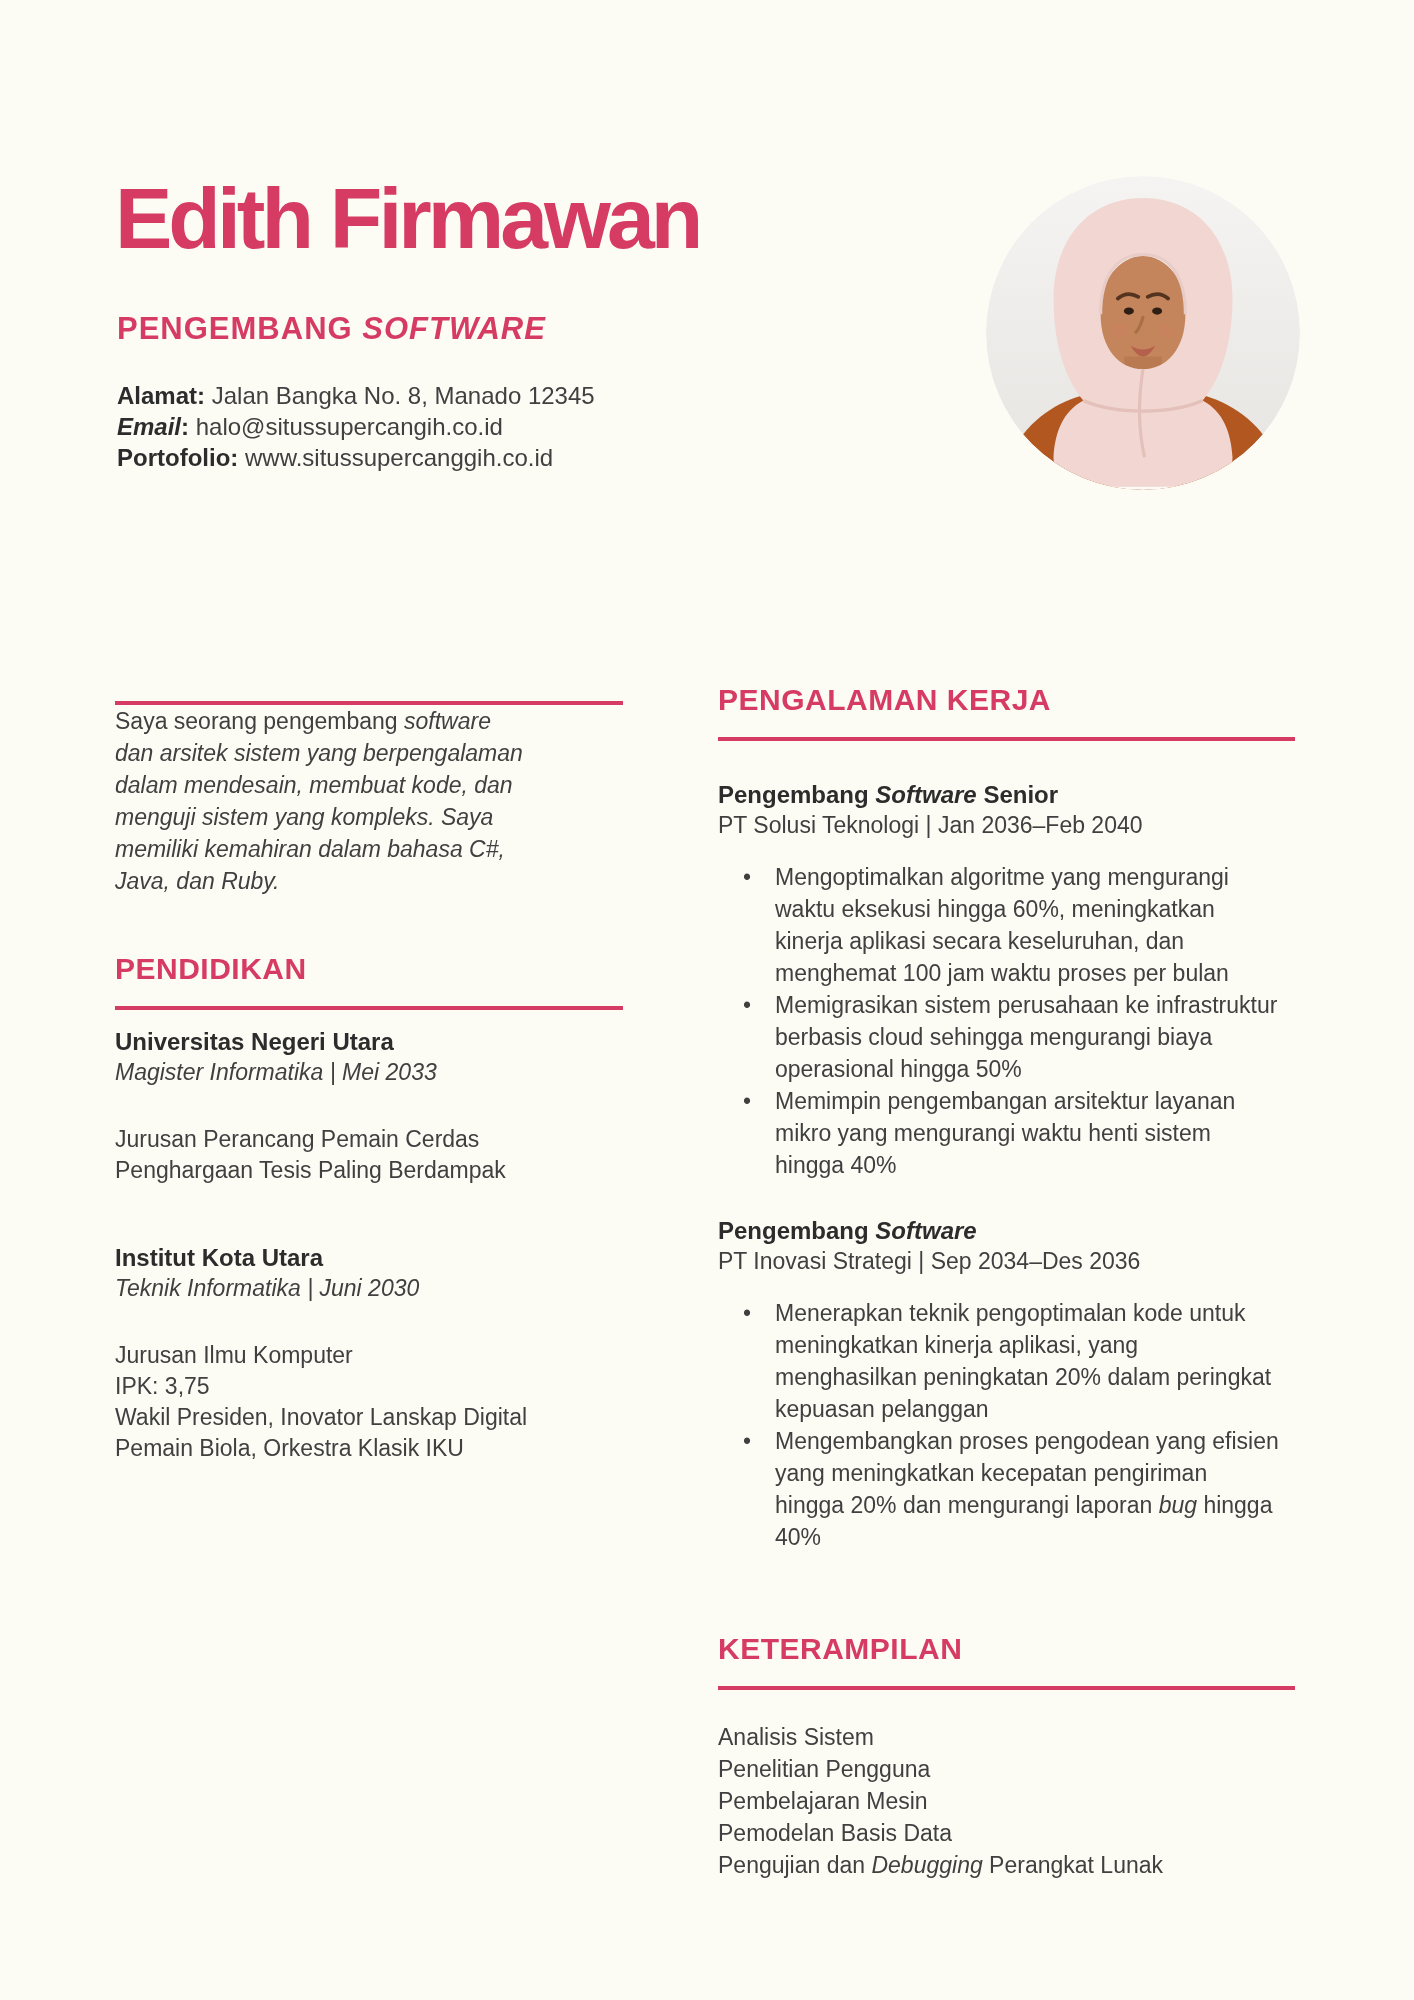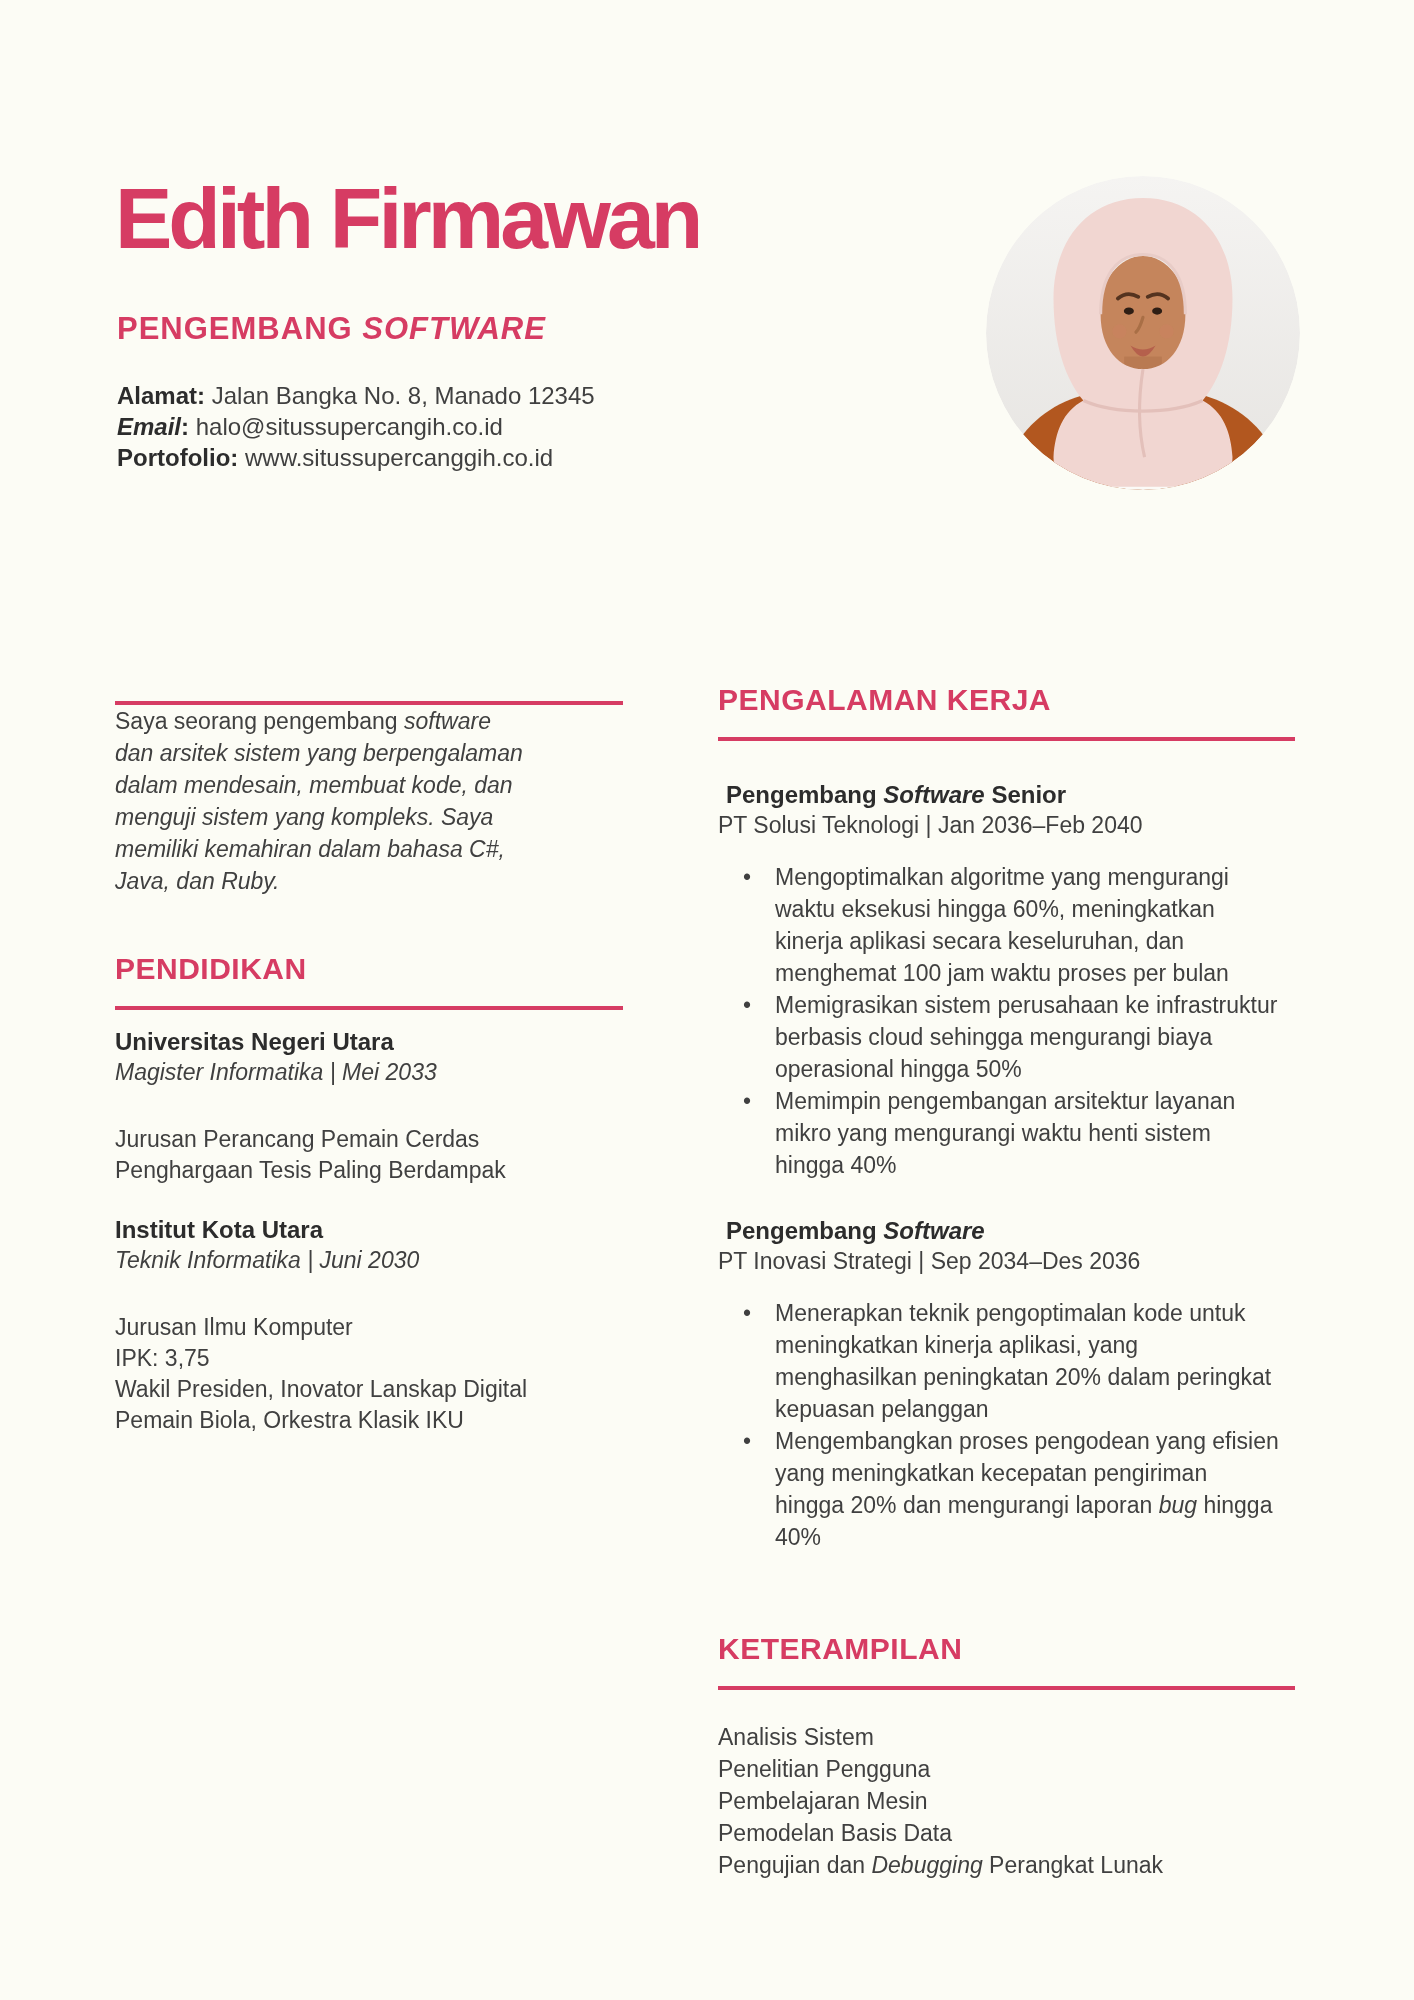--- a/index.html
+++ b/index.html
@@ -48,29 +48,29 @@
   }
   .rule { height:4px; background:var(--accent); margin-top:19px; }
   
   .summary {
     width:420px;
     font-size:23px; line-height:32px;
   }
   
   .sec-gap-h { margin-top:54px; }
   .edu { margin-top:16px; }
-  .edu + .edu { margin-top:28px; }
+  .edu + .edu { margin-top:56px; }
   .school { font-size:24px; line-height:31px; font-weight:700; color:#2c2c2c; }
   .degree { font-size:23px; line-height:31px; font-style:italic; }
   .edu-details { margin-top:36px; }
   .edu-details p { font-size:23px; line-height:31px; }
   
   .job { margin-top:38px; }
   .job + .job { margin-top:34px; }
-  .job-title { font-size:24px; line-height:31px; font-weight:700; color:#2c2c2c;margin-left:8px; }
+  .job-title { font-size:24px; line-height:31px; font-weight:700; color:#2c2c2c; }
   .company { font-size:23px; line-height:31px; }
   .job ul { margin-top:20px; list-style:none; padding-left:57px; }
   .job li {
     position:relative; font-size:23px; line-height:32px;
     max-width:505px;
   }
   .job li::before {
     content:"\2022";
     position:absolute; left:-32px; top:0;
     font-size:23px; line-height:32px; color:#404040;

